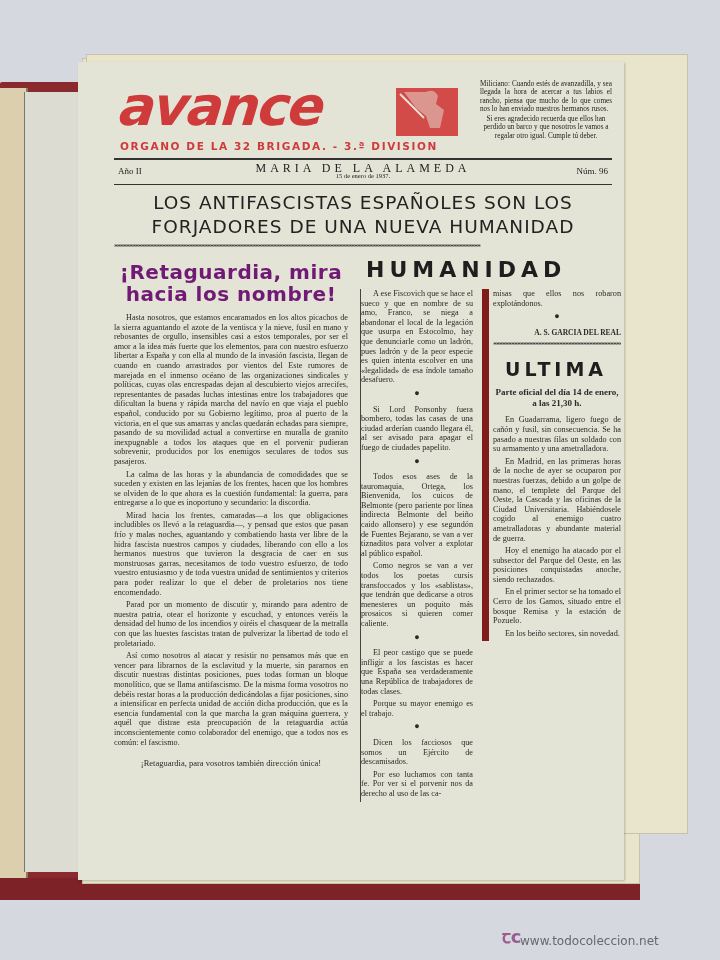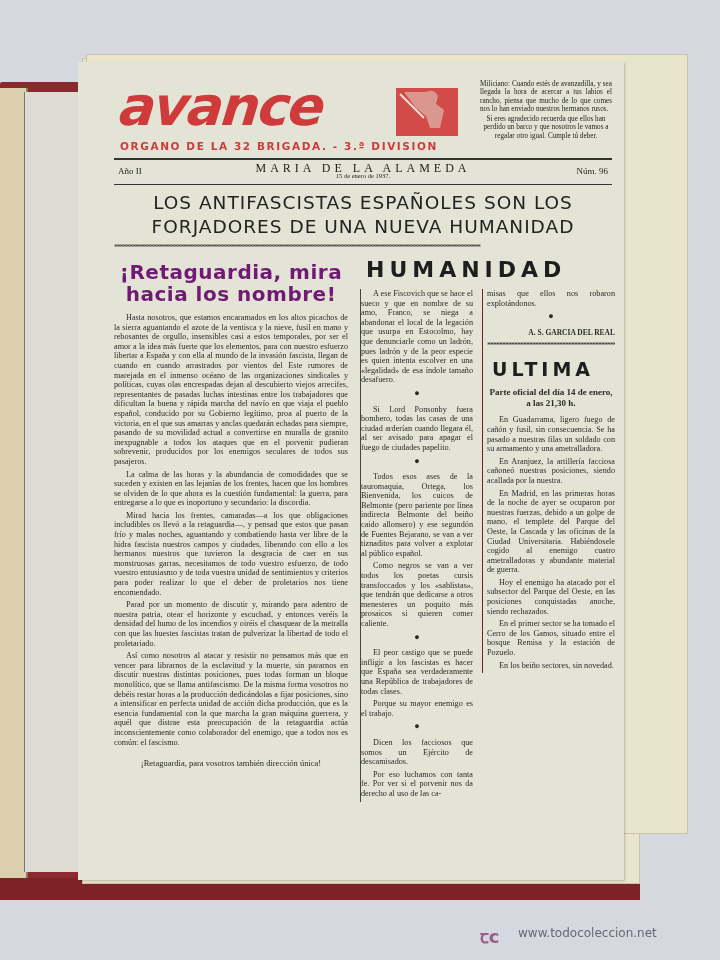--- a/index.html
+++ b/index.html
@@ -23,29 +23,29 @@
   .dateline .place{position:absolute;left:0;right:0;top:1px;text-align:center;letter-spacing:4px;font-size:12px;}
   .dateline .date{position:absolute;left:0;right:0;top:12px;text-align:center;font-size:6.5px;}
   .dateline .num{position:absolute;right:4px;top:6px;}
   .headline{font-family:"DejaVu Sans",sans-serif;font-size:18.5px;color:#222;text-align:center;line-height:24px;letter-spacing:1px;margin-top:6px;}
   .stars{font-size:8px;letter-spacing:-1px;color:#222;overflow:hidden;white-space:nowrap;height:10px;line-height:10px;margin:4px 0 6px 0;}
   .cols{position:relative;height:620px;}
   .col{position:absolute;top:0;font-size:8.2px;line-height:9.6px;color:#2a2a2a;text-align:justify;}
   .col p{margin:0 0 3px 0;text-indent:12px;}
   .c1{left:0;width:234px;}
   .c2{left:246px;width:112px;border-left:1px solid #444;}
-  .c3{left:368px;width:128px;border-left:1px solid #7f1d1d;padding-left:4px;}
+  .c3{left:368px;width:128px;border-left:7px solid #7f1d1d;padding-left:4px;}
   .h1{font-family:"DejaVu Sans",sans-serif;font-weight:bold;font-size:20px;line-height:22px;color:#701a75;text-align:center;margin:2px 0 8px 0;letter-spacing:0.5px;}
   .h2{font-family:"DejaVu Sans",sans-serif;font-weight:bold;font-size:22px;letter-spacing:5px;color:#1e1e1e;position:absolute;left:252px;top:-2px;white-space:nowrap;}
-  .h3{font-family:"DejaVu Sans",sans-serif;font-weight:bold;font-size:19px;letter-spacing:4px;line-height:24px;color:#1e1e1e;margin:6px 0 6px 5px;}
+  .h3{font-family:"DejaVu Sans",sans-serif;font-weight:bold;font-size:19px;letter-spacing:4px;line-height:24px;color:#1e1e1e;margin:6px 0 6px 12px;}
   .dot{text-align:center;font-size:9px;margin:4px 0 6px 0;}
   .sig{text-align:right;font-size:7.5px;font-weight:bold;margin:6px 0 4px 0;}
   .parte{font-weight:bold;font-size:9px;line-height:11px;text-align:center;margin-bottom:6px;}
   .closing{text-align:center;font-size:8.5px;margin-top:12px;}
-  .watermark{position:absolute;left:480px;top:926px;font-family:"DejaVu Sans",sans-serif;font-size:12px;color:#666870;display:flex;align-items:flex-start;gap:20px;}
+  .watermark{position:absolute;left:502px;top:926px;font-family:"DejaVu Sans",sans-serif;font-size:12px;color:#666870;display:flex;align-items:flex-end;gap:0;}
   .wm-logo{width:18px;height:22px;color:#9b5c90;font-weight:bold;font-size:18px;line-height:22px;}
 </style>
 </head>
 <body>
 
 <div class="binder"></div>
 <div class="binder-bottom"></div>
 <div class="left-page"></div>
 <div class="left-page2"></div>
 <div class="stack" style="left:82px;top:58px;width:556px;height:824px;"></div>
@@ -114,21 +114,20 @@
       <div class="col c3" style="top:30px;">
         <p style="text-indent:0;">misas que ellos nos robaron explotándonos.</p>
         <div class="dot">●</div>
         <div class="sig">A. S. GARCIA DEL REAL</div>
         <div class="stars">**************************************************************************************************************************</div>
         <div class="h3">
           <div>ULTIMA</div>
         </div>
         <div class="parte">Parte oficial del día 14 de enero, a las 21,30 h.</div>
         <p>En Guadarrama, ligero fuego de cañón y fusil, sin consecuencia. Se ha pasado a nuestras filas un soldado con su armamento y una ametralladora.</p>
-        <p>En Aranjuez, la artillería facciosa cañoneó nuestras posiciones, siendo acallada por la nuestra.</p>
         <p>En Madrid, en las primeras horas de la noche de ayer se ocuparon por nuestras fuerzas, debido a un golpe de mano, el templete del Parque del Oeste, la Cascada y las oficinas de la Ciudad Universitaria. Habiéndosele cogido al enemigo cuatro ametralladoras y abundante material de guerra.</p>
         <p>Hoy el enemigo ha atacado por el subsector del Parque del Oeste, en las posiciones conquistadas anoche, siendo rechazados.</p>
         <p>En el primer sector se ha tomado el Cerro de los Gamos, situado entre el bosque Remisa y la estación de Pozuelo.</p>
         <p>En los beiño sectores, sin novedad.</p>
       </div>
     </div>
   </div>
 </div>
 
 <div class="watermark">

